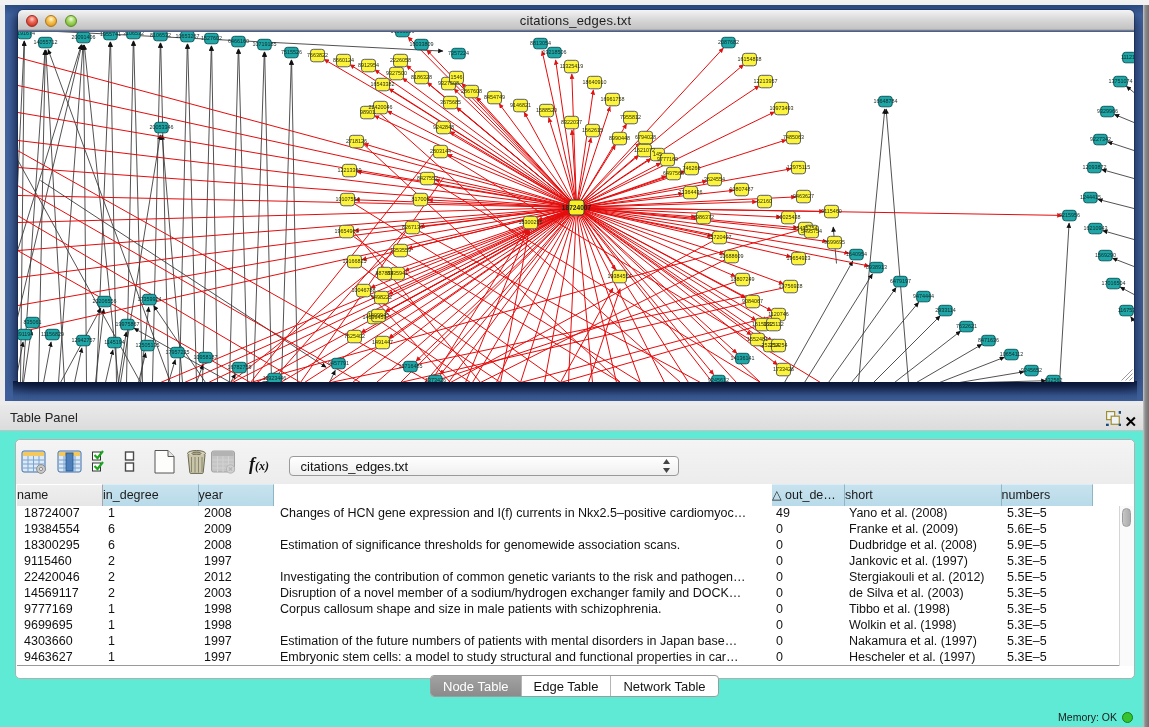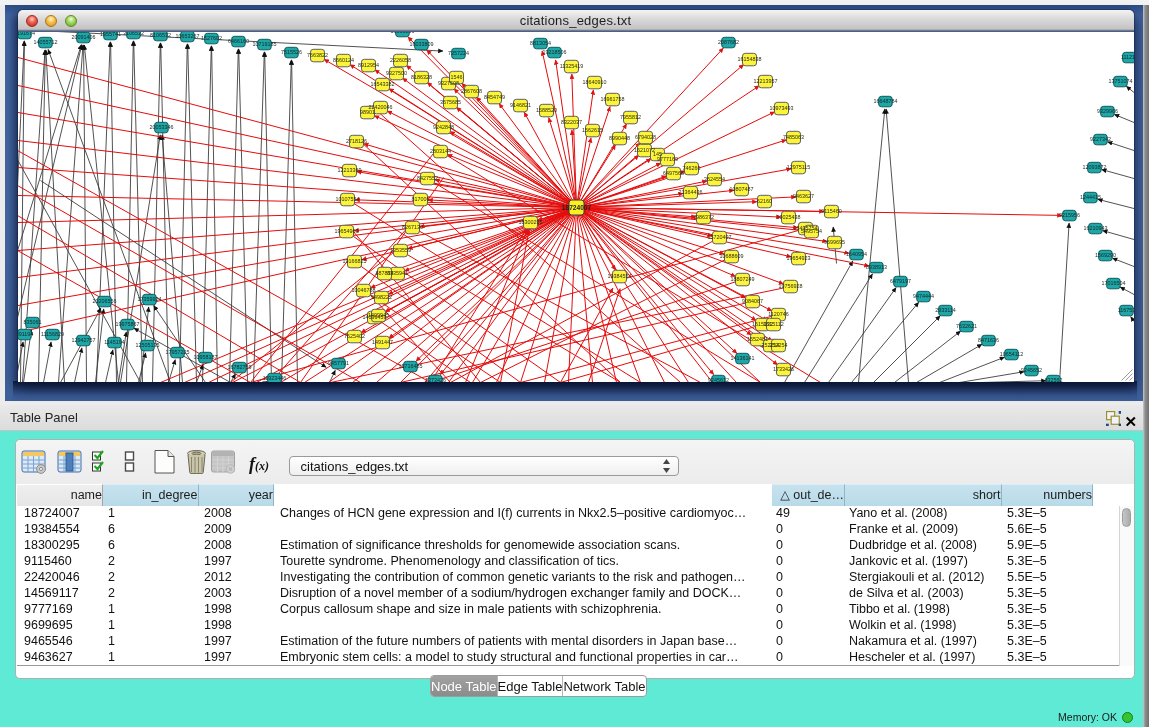--- a/index.html
+++ b/index.html
@@ -16,30 +16,30 @@
 #tlg{left:47px;background:radial-gradient(circle at 50% 32%,#e0f6c8 8%,#a6d865 40%,#77b635 80%);border:1px solid #5d8c21}
 #canvas{position:absolute;left:17.5px;top:31.5px;width:1116px;height:350px;background:#fff;overflow:hidden}
 #tablepanel{position:absolute;left:0;top:404.5px;width:1143px;height:322.5px;background:#5eead4}
 #tphead{position:absolute;left:0;top:0;width:100%;height:26px;background:linear-gradient(180deg,#e9e9e9,#dcdcdc);border-bottom:1px solid #c2c2c2;font-size:13px;color:#252525;line-height:26px}
 #tphead span{margin-left:10px}
 #container{position:absolute;left:14.5px;top:34px;width:1120px;height:240px;background:#fff;border:1px solid #b0b0b0;border-radius:5px}
 #toolbar{position:absolute;left:0;top:0;width:100%;height:44px;background:linear-gradient(180deg,#f4f4f4,#ececec);border-radius:5px 5px 0 0}
 #combo{position:absolute;left:273px;top:16px;width:390px;height:20px;border:1px solid #9a9a9a;border-radius:4px;background:linear-gradient(180deg,#fff,#efefef);font-size:13px;color:#111;line-height:19px;padding-left:11px}
 .ar2{position:absolute;right:7px;top:2.5px}
 #thead{position:absolute;left:1.5px;top:44.5px;height:21.5px;width:1117px;font-size:12.5px;color:#1c1c1c}
-#thead .h{position:absolute;top:0;height:32px;text-align:right;line-height:21px;background:linear-gradient(180deg,#c7e2ee,#b2d7e7);border-right:1px solid #8fb6c6;border-top:1px solid #d9eef6;border-bottom:1px solid #7e9aa6}
+#thead .h{position:absolute;top:0;height:32px;text-align:left;line-height:21px;background:linear-gradient(180deg,#c7e2ee,#b2d7e7);border-right:1px solid #8fb6c6;border-top:1px solid #d9eef6;border-bottom:1px solid #7e9aa6}
 #thead .hg{background:linear-gradient(180deg,#efefef,#e2e2e2);border-right:1px solid #a5a5a5;border-top:1px solid #fff;border-bottom:1px solid #9a9a9a}
 #tbody{position:absolute;left:1.5px;top:66px;width:1117px;height:160px;background:#fff;font-size:12.5px;color:#111;border-bottom:1px solid #9a9a9a}
 .tr{position:relative;height:16px;line-height:15.5px;white-space:nowrap}
 .tr span{position:absolute;overflow:hidden}
 .c0{left:7px;width:80px}.c1{left:91px;width:90px}.c2{left:187px;width:70px}.c3{left:263px;width:492px}.c4{left:759px;width:68px}.c5{left:832px;width:152px}.c6{left:990px;width:96px}
 #vsb{position:absolute;right:0px;top:66px;width:15px;height:160px;background:#fafafa;border-left:1px solid #d5d5d5}
 #vsb .th{position:absolute;left:2.5px;top:2px;width:9px;height:19px;border-radius:5px;background:linear-gradient(90deg,#c6c6c6,#ababab);border:1px solid #9c9c9c}
 #tabs{position:absolute;left:430px;top:270px;height:22px;display:flex;border:1px solid #9c9c9c;border-radius:4px;overflow:hidden;background:#fff;font-size:13px}
-#tabs div{padding:0 0;line-height:21px;color:#141414}
+#tabs div{padding:0 12px;line-height:21px;color:#141414}
 #tabs .sel{background:linear-gradient(180deg,#a2a2a2,#8b8b8b);color:#fff}
 #tabs .sep{width:1px;padding:0;background:#b5b5b5}
 #status{position:absolute;right:10px;bottom:4px;font-size:10.5px;color:#1b1b1b}
 #status i{display:inline-block;width:11px;height:11px;border-radius:50%;background:#35c42f;border:1px solid #1c7a18;vertical-align:-2px;margin-left:5px}
 .flicon{position:absolute;right:22px;top:6.5px;width:15px;height:15px}
 .xicon{position:absolute;right:6px;top:4.5px;font-size:15px;color:#000;font-weight:bold}
 </style></head><body>
 <div id="stage">
 <div id="topstrip"></div>
 <div id="desk"></div>
@@ -683,21 +683,20 @@
             <span class="c2">2008</span>
             <span class="c3">Estimation of significance thresholds for genomewide association scans.</span>
             <span class="c4">0</span>
             <span class="c5">Dudbridge et al. (2008)</span>
             <span class="c6">5.9E–5</span>
           </div>
 <div class="tr">
             <span class="c0">9115460</span>
             <span class="c1">2</span>
             <span class="c2">1997</span>
-            <span class="c3">Tourette syndrome. Phenomenology and classification of tics.</span>
             <span class="c4">0</span>
             <span class="c5">Jankovic et al. (1997)</span>
             <span class="c6">5.3E–5</span>
           </div>
 <div class="tr">
             <span class="c0">22420046</span>
             <span class="c1">2</span>
             <span class="c2">2012</span>
             <span class="c3">Investigating the contribution of common genetic variants to the risk and pathogen…</span>
             <span class="c4">0</span>
@@ -724,21 +723,21 @@
           </div>
 <div class="tr">
             <span class="c0">9699695</span>
             <span class="c1">1</span>
             <span class="c2">1998</span>
             <span class="c4">0</span>
             <span class="c5">Wolkin et al. (1998)</span>
             <span class="c6">5.3E–5</span>
           </div>
 <div class="tr">
-            <span class="c0">9465546</span>
+            <span class="c0">4303660</span>
             <span class="c1">1</span>
             <span class="c2">1997</span>
             <span class="c3">Estimation of the future numbers of patients with mental disorders in Japan base…</span>
             <span class="c4">0</span>
             <span class="c5">Nakamura et al. (1997)</span>
             <span class="c6">5.3E–5</span>
           </div>
 <div class="tr">
             <span class="c0">9463627</span>
             <span class="c1">1</span>

